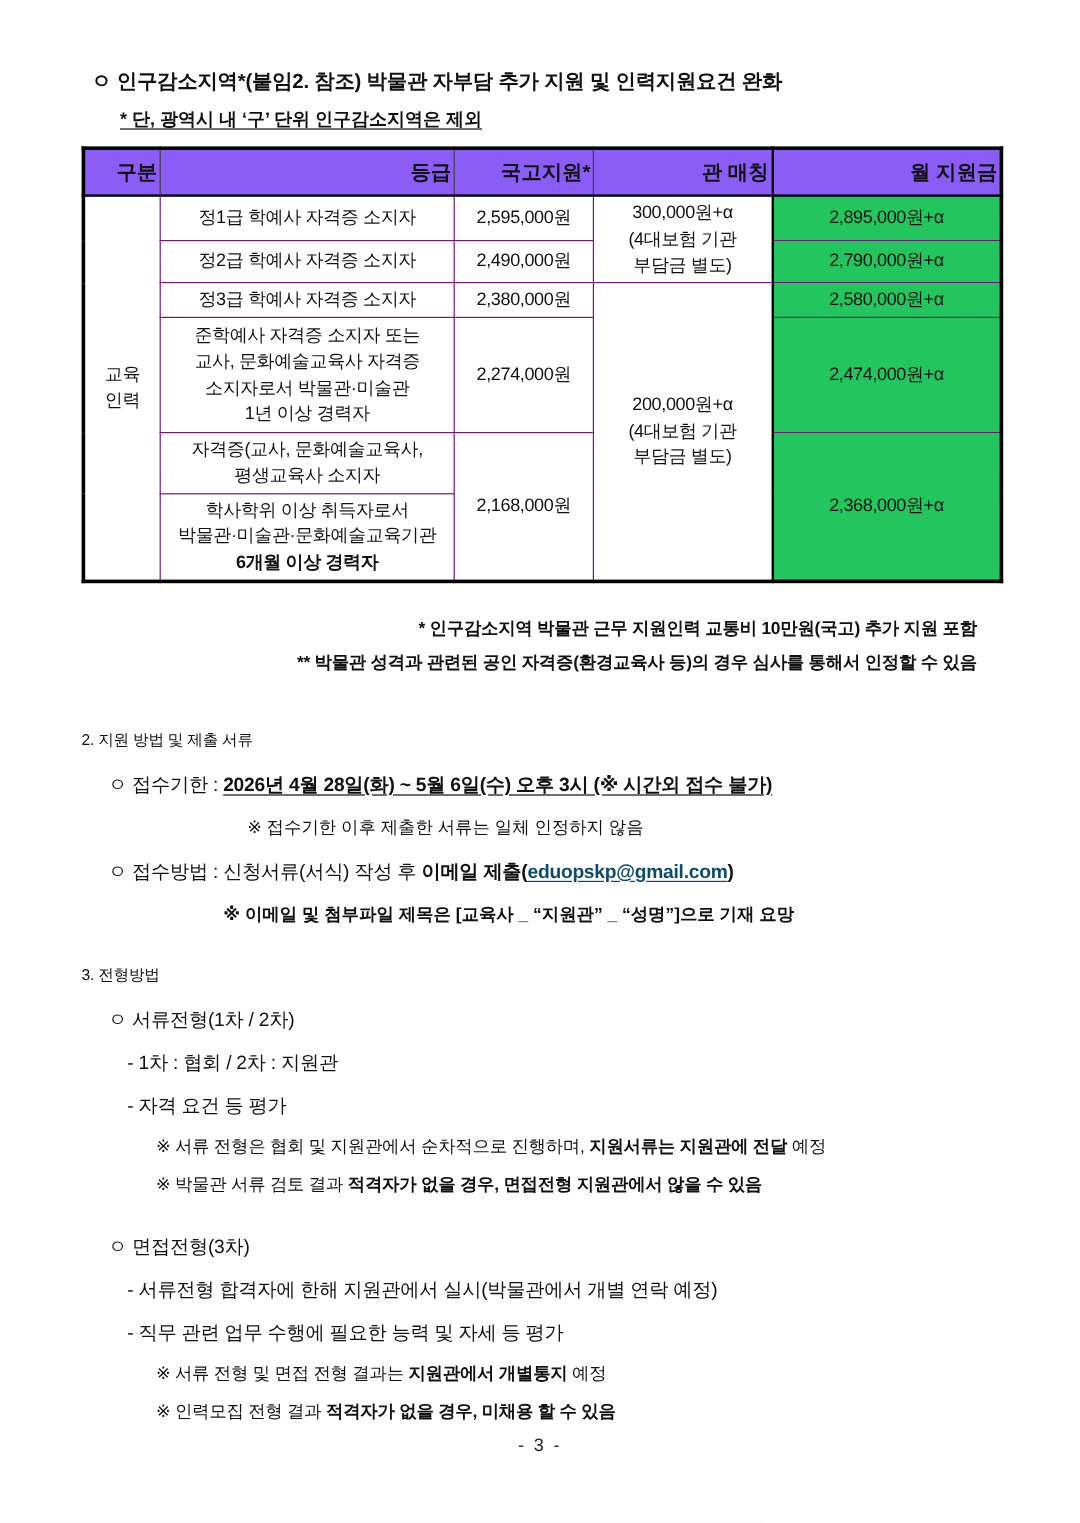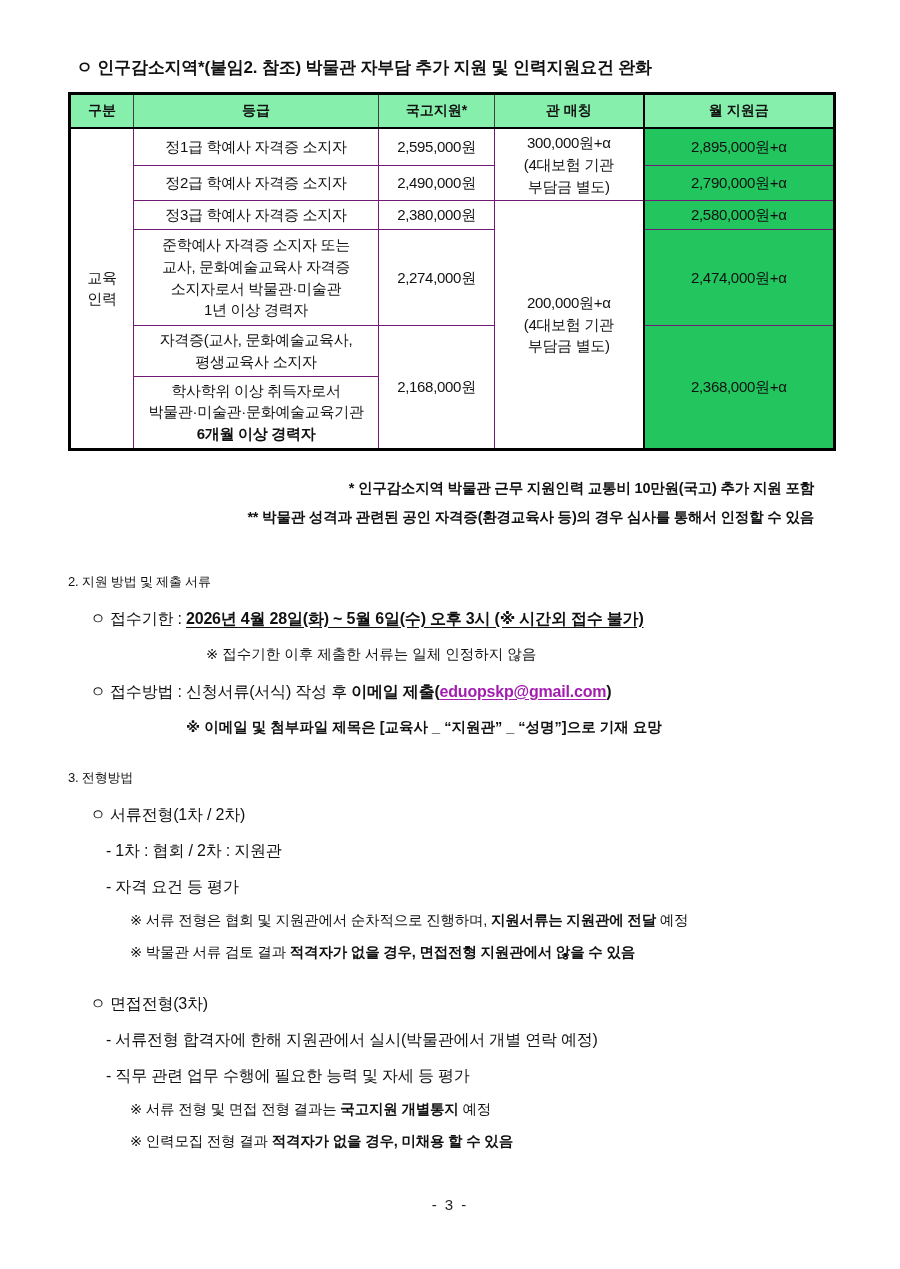--- a/index.html
+++ b/index.html
@@ -18,23 +18,23 @@
     margin: 11px 0 0 32px; font-size: 15px; font-weight: bold;
     text-decoration: underline; text-underline-offset: 3px;
   }
 
   
   table.grant {
     border-collapse: collapse; table-layout: fixed; width: 100%;
     margin-top: 13px; border: 3px solid #000;
   }
   table.grant th {
-    background: #86efac; font-weight: bold; font-size: 14px;
+    background: #8b5cf6; font-weight: bold; font-size: 17px;
     border: 1px solid #3f3f3f; border-bottom: 2px solid #000;
-    padding: 7px 2px; text-align: center;
+    padding: 7px 2px; text-align: right;
   }
   table.grant td {
     border: 1px solid #701a75; text-align: center; vertical-align: middle;
     font-size: 15px; padding: 3px 2px; white-space: pre-line; line-height: 1.45;
     letter-spacing: -0.3px;
   }
   .col-total { border-left: 2px solid #000 !important; }
   td.hl { background: #22c55e; }
   td.lh-loose { line-height: 1.85; }
   .g-label { white-space: pre-line; line-height: 1.9; }
@@ -46,35 +46,36 @@
   
   .sec-heading { margin: 46px 0 0 0; font-size: 13px; font-weight: normal; letter-spacing: -0.2px; }
   .item  { margin: 18px 0 0 22px; font-size: 16px; letter-spacing: -0.2px; }
   .dash  { margin: 15px 0 0 38px; font-size: 16px; letter-spacing: -0.2px; }
   .note-a { margin: 15px 0 0 138px; font-size: 14.5px; }
   .note-b { margin: 15px 0 0 118px; font-size: 14.5px; font-weight: bold; }
   .s3-note { margin: 13px 0 0 62px; font-size: 14.5px; letter-spacing: -0.2px; }
   .gap-top { margin-top: 32px; }
   .u-bold { font-weight: bold; text-decoration: underline; text-underline-offset: 3px; text-align: right; }
   b { font-weight: bold; }
-  a.mail { color: #a21caf; text-decoration: underline; font-weight: bold; text-underline-offset: 2px; }
+  a.mail { color: #0c4a6e; text-decoration: underline; font-weight: bold; text-underline-offset: 2px; }
 
   
   .footer {
     position: absolute; bottom 0; left: 0; width: 100%;
     bottom: 56px; text-align: center; font-size: 15px; color: #222; letter-spacing: 2px;
   }
 </style>
 </head>
 <body>
 
 <div class="page">
   <div class="content">
 
     <div class="intro-title">ㅇ 인구감소지역*(붙임2. 참조) 박물관 자부담 추가 지원 및 인력지원요건 완화</div>
+    <div class="intro-subnote">* 단, 광역시 내 ‘구’ 단위 인구감소지역은 제외</div>
 
     <table class="grant">
       <colgroup>
         <col style="width:64px">
           <col style="width:245px">
           <col style="width:116px">
           <col style="width:149px">
           <col style="width:191px">
       </colgroup>
       <thead>
@@ -146,19 +147,19 @@
     <div class="sec-heading gap-top">3. 전형방법</div>
     <div class="item">ㅇ 서류전형(1차 / 2차)</div>
     <div class="dash">- 1차 : 협회 / 2차 : 지원관</div>
     <div class="dash">- 자격 요건 등 평가</div>
     <div class="s3-note"><span>※ 서류 전형은 협회 및 지원관에서 순차적으로 진행하며, </span><b>지원서류는 지원관에 전달</b><span> 예정</span></div>
     <div class="s3-note"><span>※ 박물관 서류 검토 결과 </span><b>적격자가 없을 경우, 면접전형 지원관에서 않을 수 있음</b></div>
 
     <div class="item gap-top">ㅇ 면접전형(3차)</div>
     <div class="dash">- 서류전형 합격자에 한해 지원관에서 실시(박물관에서 개별 연락 예정)</div>
     <div class="dash">- 직무 관련 업무 수행에 필요한 능력 및 자세 등 평가</div>
-    <div class="s3-note"><span>※ 서류 전형 및 면접 전형 결과는 </span><b>국고지원 개별통지</b><span> 예정</span></div>
+    <div class="s3-note"><span>※ 서류 전형 및 면접 전형 결과는 </span><b>지원관에서 개별통지</b><span> 예정</span></div>
     <div class="s3-note"><span>※ 인력모집 전형 결과 </span><b>적격자가 없을 경우, 미채용 할 수 있음</b></div>
 
   </div>
 
   <div class="footer">- 3 -</div>
 </div>
 
 </body></html>

